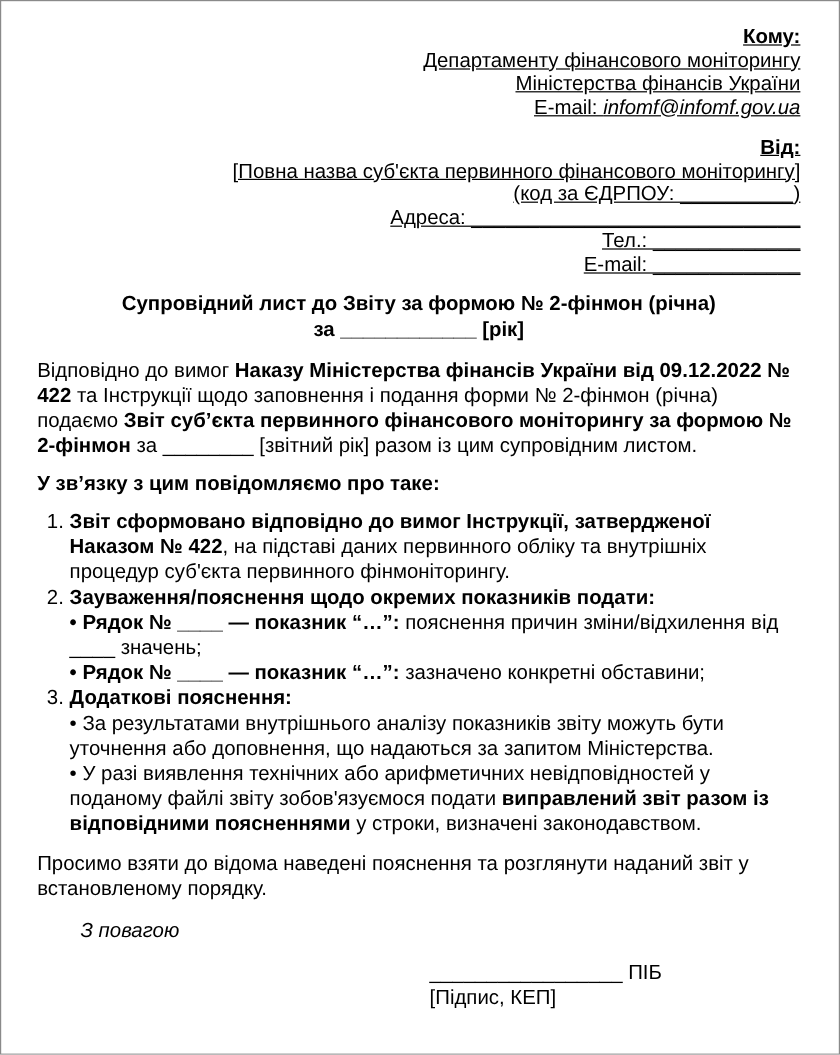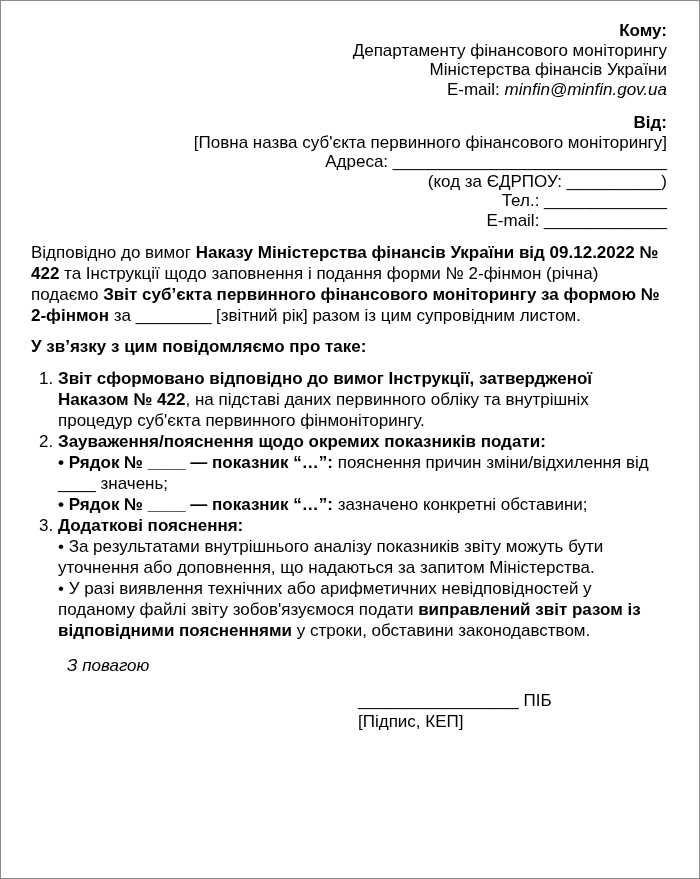--- a/index.html
+++ b/index.html
@@ -5,21 +5,21 @@
   html,body{margin:0;padding:0;background:#fff;}
   .page{
     width:700px;height:879px;box-sizing:border-box;
     background:#ffffff;border:1px solid #8a8a8a;
     padding:20px 32px 0 30px;
     font-family:"Liberation Sans",sans-serif;
     font-size:17px;line-height:21px;color:#000;
     overflow:hidden;
   }
   .right{text-align:right;}
-  .hdr{line-height:19.5px;}
+  .hdr{line-height:19.5px;text-decoration:underline;}
   .b{font-weight:bold;}
   .i{font-style:italic;}
   .bi{font-weight:bold;font-style:italic;}
   .title-block{text-align:center;font-weight:bold;margin-top:12px;line-height:22px;}
   .para{margin:12px 0 0 0;}
   .mt10{margin-top:10px;}
   .mt14{margin-top:14px;margin-left:36px;}
   .list{margin-top:11px;}
   .li{display:flex;}
   .num{flex:0 0 19px;margin-left:8px;}
@@ -28,32 +28,36 @@
 </style>
 </head>
 <body>
 
 <div class="page">
 
   <div class="right hdr">
     <div class="b">Кому:</div>
     <div>Департаменту фінансового моніторингу</div>
     <div>Міністерства фінансів України</div>
-    <div><span>E-mail: </span><span class="i">minfin@minfin.gov.ua</span></div>
+    <div><span>E-mail: </span><span class="i">infomf@infomf.gov.ua</span></div>
   </div>
 
   <div class="right hdr mt14">
     <div class="b">Від:</div>
     <div>[Повна назва суб'єкта первинного фінансового моніторингу]</div>
+    <div>(код за ЄДРПОУ: __________)</div>
     <div>Адреса: _____________________________</div>
-    <div>(код за ЄДРПОУ: __________)</div>
     <div>Тел.: _____________</div>
     <div>E-mail: _____________</div>
   </div>
 
+  <div class="title-block">
+    <div>Супровідний лист до Звіту за формою № 2-фінмон (річна)</div>
+    <div>за ____________ [рік]</div>
+  </div>
 
   <p class="para"><span>Відповідно до вимог </span><span class="b">Наказу Міністерства фінансів України від 09.12.2022 № 422</span><span> та Інструкції щодо заповнення і подання форми № 2-фінмон (річна) подаємо </span><span class="b">Звіт суб’єкта первинного фінансового моніторингу за формою № 2-фінмон</span><span> за ________ [звітний рік] разом із цим супровідним листом.</span></p>
 
   <p class="para b mt10">У зв’язку з цим повідомляємо про таке:</p>
 
   <div class="list">
 
     <div class="li">
       <div class="num">1.</div>
       <div class="li-body"><span class="b">Звіт сформовано відповідно до вимог Інструкції, затвердженої Наказом № 422</span><span>, на підставі даних первинного обліку та внутрішніх процедур суб'єкта первинного фінмоніторингу.</span></div>
@@ -66,26 +70,27 @@
         <div><span class="b">• Рядок № ____ — показник “…”:</span><span> пояснення причин зміни/відхилення від ____ значень;</span></div>
         <div><span class="b">• Рядок № ____ — показник “…”:</span><span> зазначено конкретні обставини;</span></div>
       </div>
     </div>
 
     <div class="li">
       <div class="num">3.</div>
       <div class="li-body">
         <div class="b">Додаткові пояснення:</div>
         <div>• За результатами внутрішнього аналізу показників звіту можуть бути уточнення або доповнення, що надаються за запитом Міністерства.</div>
-        <div><span>• У разі виявлення технічних або арифметичних невідповідностей у поданому файлі звіту зобов'язуємося подати </span><span class="b">виправлений звіт разом із відповідними поясненнями</span><span> у строки, обставини законодавством.</span></div>
+        <div><span>• У разі виявлення технічних або арифметичних невідповідностей у поданому файлі звіту зобов'язуємося подати </span><span class="b">виправлений звіт разом із відповідними поясненнями</span><span> у строки, визначені законодавством.</span></div>
       </div>
     </div>
 
   </div>
 
+  <p class="para">Просимо взяти до відома наведені пояснення та розглянути наданий звіт у встановленому порядку.</p>
 
   <p class="para i mt14">З повагою</p>
 
   <div class="sig">
     <div>_________________ ПІБ</div>
     <div>[Підпис, КЕП]</div>
 
   </div>
 
 </div>

